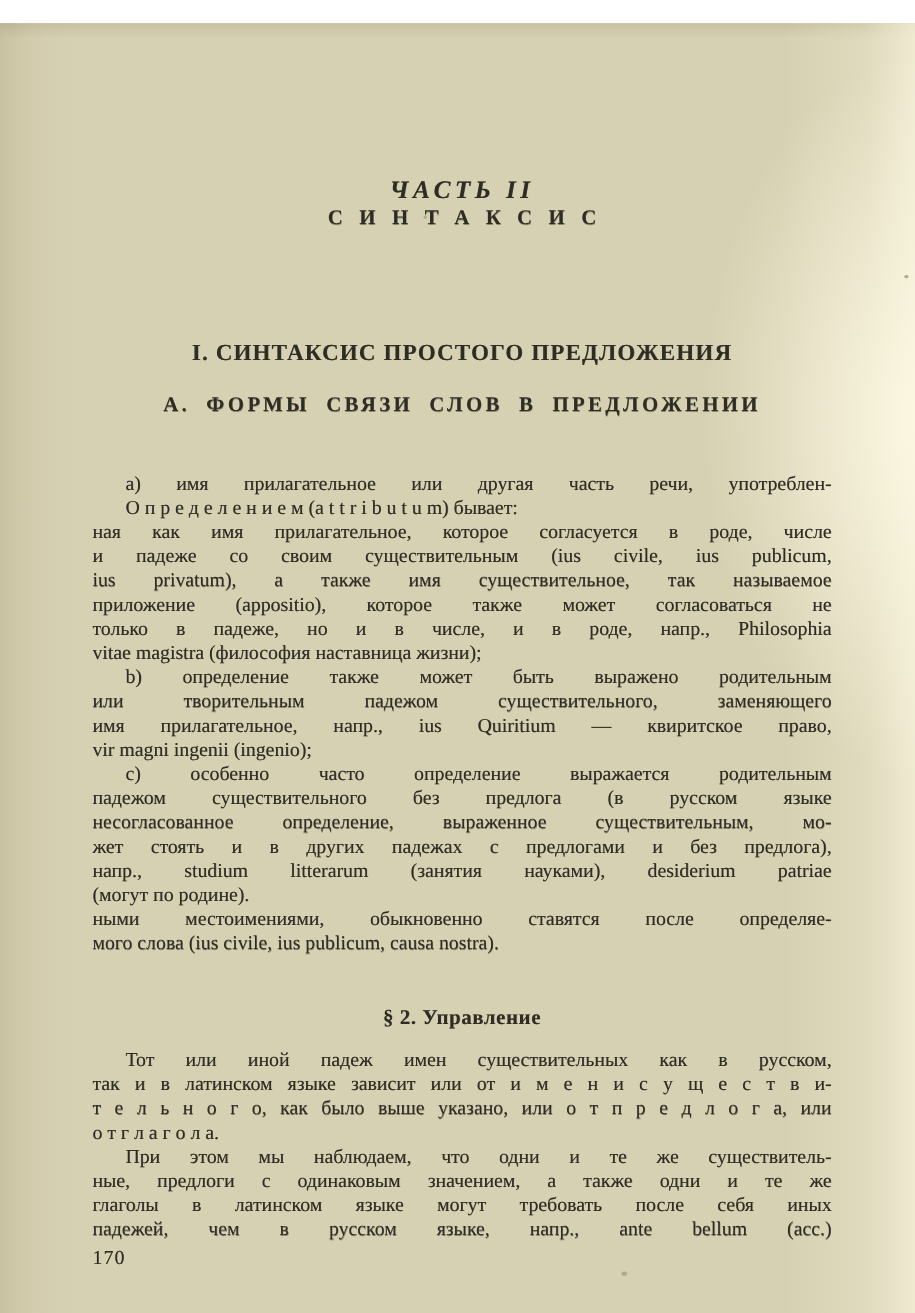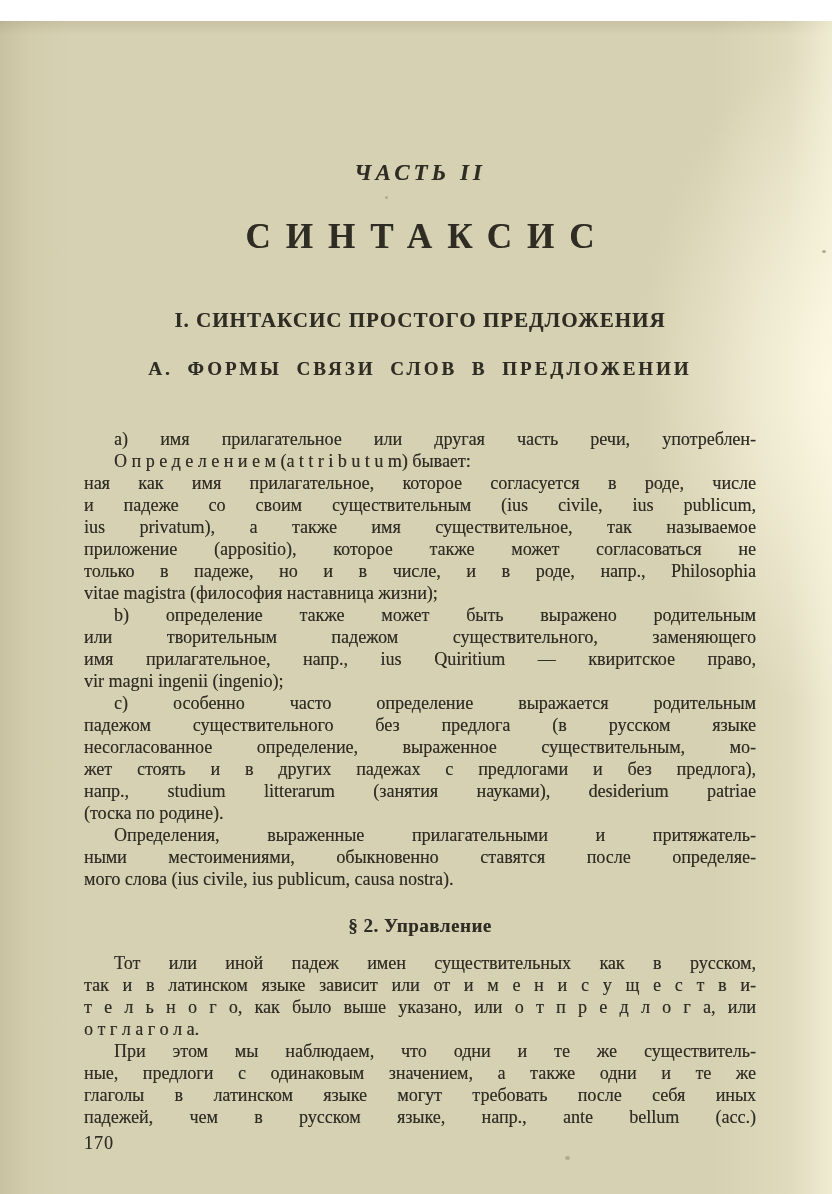--- a/index.html
+++ b/index.html
@@ -24,21 +24,21 @@
   .content {
     position: absolute; left: 84px; top: 0;
     width: 672px; height: 100%;
   }
   .hd {
     position: absolute; left: 0; right: 0;
     text-align: center; font-weight: bold;
     text-shadow: 0.3px 0.3px 0.5px rgba(47,44,36,0.45);
   }
   .part-label   { top: 139px; font-size: 23px; font-style: italic; letter-spacing: 4px; }
-  .part-title   { top: 196px; font-size: 35px; letter-spacing: 15px; padding-left: 15px; }
+  .part-title   { top: 167px; font-size: 19px; letter-spacing: 15px; padding-left: 15px; }
   .chapter-title{ top: 287px; font-size: 21px; letter-spacing: 1px; text-align: center; }
   .subsection   { top: 337px; font-size: 19px; letter-spacing: 3px; word-spacing: 7px; }
   .sec-heading  { position: absolute; left: 0; right: 0; text-align: center; font-weight: bold;
                   font-size: 19px; letter-spacing: 0.5px;
                   text-shadow: 0.3px 0.3px 0.5px rgba(47,44,36,0.45); }
   .s1-heading { top: 375px; }
   .s2-heading { top: 894px; }
   .body-block { position: absolute; left: 0; width: 672px; }
   .s1-body { top: 407px; }
   .s2-body { top: 931px; }
@@ -86,23 +86,22 @@
       <div class="ln ind">b) определение также может быть выражено родительным</div>
       <div class="ln">или творительным падежом существительного, заменяющего</div>
       <div class="ln">имя прилагательное, напр., ius Quiritium — квиритское право,</div>
       <div class="ln end">vir magni ingenii (ingenio);</div>
 
       <div class="ln ind">c) особенно часто определение выражается родительным</div>
       <div class="ln">падежом существительного без предлога (в русском языке</div>
       <div class="ln">несогласованное определение, выраженное существительным, мо-</div>
       <div class="ln">жет стоять и в других падежах с предлогами и без предлога),</div>
       <div class="ln">напр., studium litterarum (занятия науками), desiderium patriae</div>
-      <div class="ln end">(тоска по родине).</div>
+      <div class="ln end">(могут по родине).</div>
 
-      <div class="ln ind">Определения, выраженные прилагательными и притяжатель-</div>
       <div class="ln">ными местоимениями, обыкновенно ставятся после определяе-</div>
       <div class="ln end">мого слова (ius civile, ius publicum, causa nostra).</div>
     </div>
 
     <div class="sec-heading s2-heading">§ 2. Управление</div>
 
     <div class="body-block s2-body">
       <div class="ln ind">Тот или иной падеж имен существительных как в русском,</div>
       <div class="ln">так и в латинском языке зависит или от и м е н и с у щ е с т в и-</div>
       <div class="ln">т е л ь н о г о, как было выше указано, или о т п р е д л о г а, или</div>

